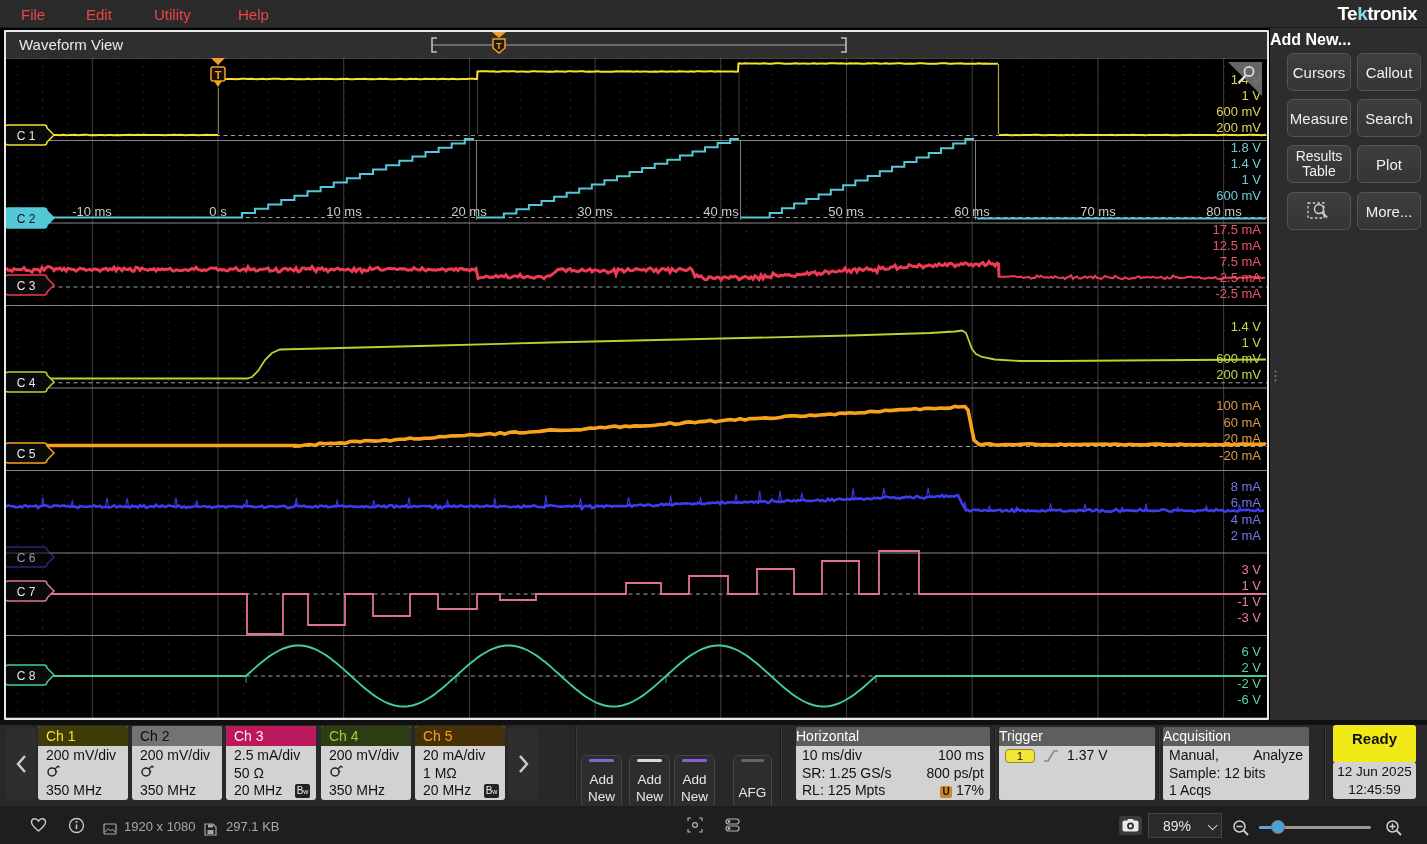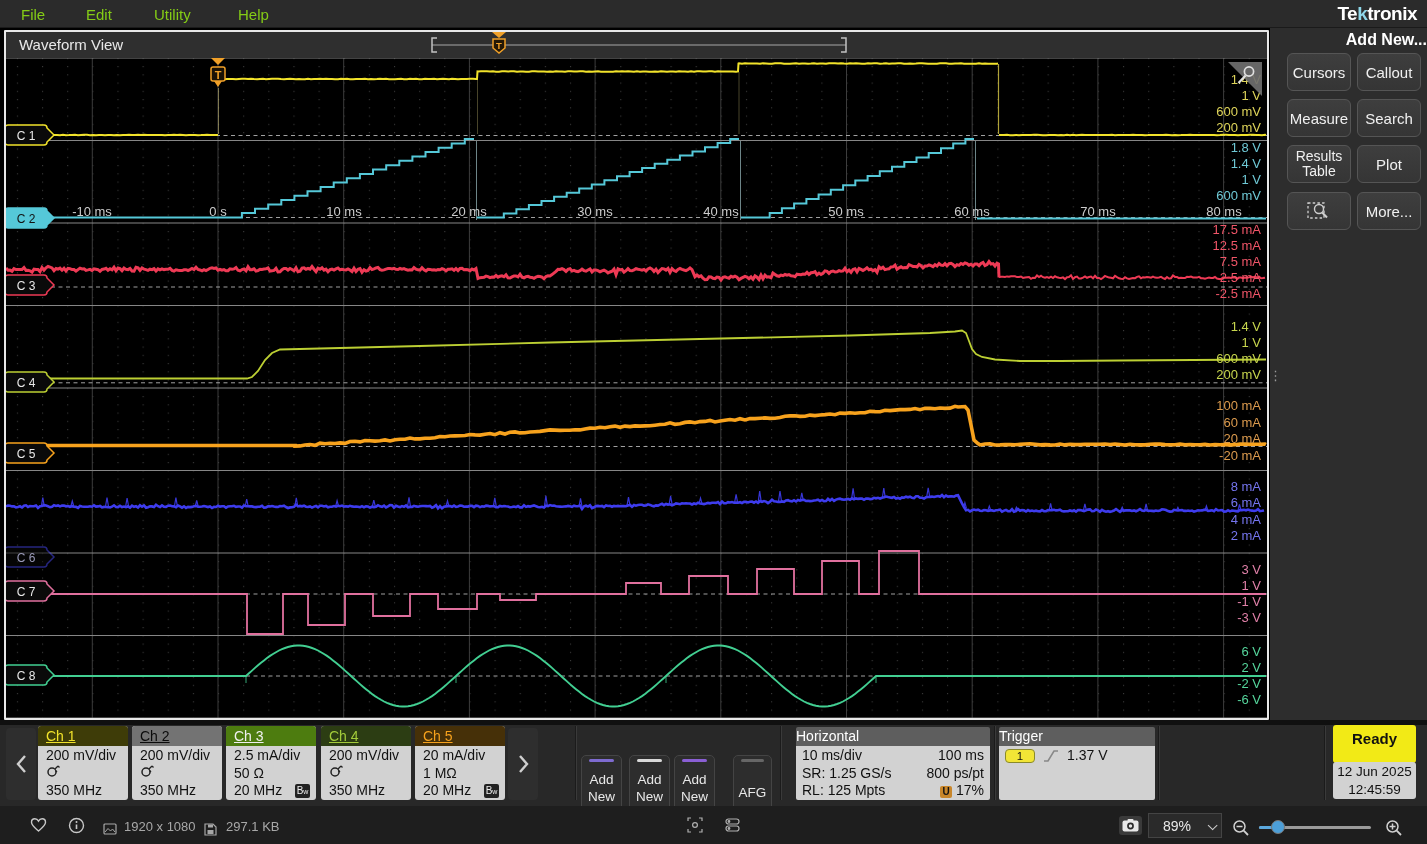--- a/index.html
+++ b/index.html
@@ -1,33 +1,33 @@
 <!DOCTYPE html>
 <html><head><meta charset="utf-8">
 <style>
 * { margin:0; padding:0; box-sizing:border-box; }
 html,body { width:1427px; height:844px; background:#000; font-family:"Liberation Sans", sans-serif; overflow:hidden; position:relative; }
 .menubar { position:absolute; left:0; top:0; width:1427px; height:28px; background:#2b2b2b; border-bottom:1px solid #1a1a1a; }
-.menubar .mi { position:absolute; top:6px; font-size:15px; color:#84cc16; }
+.menubar .mi { position:absolute; top:6px; font-size:15px; color:#ef4444; }
 .logo { position:absolute; top:3px; right:10px; font-size:19px; font-weight:bold; color:#fff; letter-spacing:-0.5px; }
 .logo .k { color:#8fd8ea; }
 .wpanel { position:absolute; left:4px; top:30px; width:1265px; height:690px; background:#2f2f2f; border:2px solid #e8e8e8; border-radius:1px; }
 .wtitle { position:absolute; left:0; top:0; width:100%; height:26px; background:#2f2f2f; color:#e8e8e8; font-size:15px; padding-left:13px; line-height:26px; }
 .mapslider { position:absolute; left:418px; top:0px; }
 .plotwrap { position:absolute; left:0px; top:26px; width:1261px; height:660px; background:#000; }
 .sidebar { position:absolute; left:1270px; top:28px; width:157px; height:692px; background:#2d2d2d; }
-.addnew { position:absolute; top:3px; width:100%; text-align:right; font-size:16px; font-weight:bold; color:#fff; }
+.addnew { position:absolute; top:3px; width:100%; text-align:left; font-size:16px; font-weight:bold; color:#fff; }
 .sbtn { position:absolute; width:64px; height:38px; background:linear-gradient(#3e3e3e,#353535); border:1px solid #555; border-radius:6px; color:#f0f0f0; font-size:15px; display:flex; align-items:center; justify-content:center; text-align:center; line-height:15px; }
 .sbtn.two { font-size:14px; }
 .sdots { position:absolute; left:-1px; top:340px; color:#9a9a9a; font-size:13px; }
 .bottombar { position:absolute; left:0; top:720px; width:1427px; height:86px; background:#282828; }
 .bbgap { position:absolute; left:0; top:0; width:1427px; height:5px; background:#101010; }
 .scrollbtn { position:absolute; top:8px; width:30px; height:72px; background:#2e2e2e; border-radius:4px; color:#d8d8d8; font-size:15px; display:flex; align-items:center; justify-content:center; }
 .chbadge { position:absolute; top:6px; width:90px; height:74px; border-radius:3px; overflow:hidden; background:#d2d2d2; }
-.chhead { height:20px; font-size:14px; line-height:20px; padding-left:8px;text-decoration:underline; }
+.chhead { height:20px; font-size:14px; line-height:20px; padding-left:8px; }
 .chbody { padding:1px 0 0 8px; color:#111; font-size:14px; }
 .chbody .r { height:17.5px; line-height:17.5px; position:relative; }
 .bw { position:absolute; right:6px; top:2px; width:15px; height:14px; background:#222; color:#eee; font-size:10px; border-radius:2px; text-align:center; line-height:14px; }
 .groove { position:absolute; top:6px; width:2px; height:74px; background:#1b1b1b; border-right:1px solid #3a3a3a; }
 .addbtn { position:absolute; top:7px; height:72px; background:#2d2d2d; border:1px solid #444; border-radius:5px;margin-top:28px; }
 .stripe { position:absolute; left:7px; right:7px; top:3px; height:3px; border-radius:2px; }
 .abtxt { margin-top:15px; text-align:center; color:#e8e8e8; font-size:13.5px; line-height:17px; }
 .infopanel { position:absolute; top:7px; height:73px; border-radius:2px; overflow:hidden; }
 .iph { height:19px; background:#5e5e5e; color:#fff; font-size:14px; line-height:19px; }
 .ipb { background:#d2d2d2; height:54px; padding:1px 6px 0 6px; font-size:14px; color:#111; }
@@ -274,21 +274,21 @@
 <div class="chbody">
         <div class="r">200 mV/div</div>
         <div class="r"><svg width="15" height="13" viewBox="0 0 15 13">
             <circle cx="6" cy="7" r="4" fill="none" stroke="#222" stroke-width="1.5"></circle>
             <path d="M9,4 l3,-3 M12,1 l1.5,1.5 M9.5,5.5 l1.5,1.5" stroke="#222" stroke-width="1.3" fill="none"></path>
           </svg></div>
         <div class="r">350 MHz</div>
       </div>
 </div>
     <div class="chbadge" style="left:226px">
-<div class="chhead" style="background:#4d7c0f;color:#f0f0f0">Ch 3</div>
+<div class="chhead" style="background:#be185d;color:#f0f0f0">Ch 3</div>
 <div class="chbody">
         <div class="r">2.5 mA/div</div>
         <div class="r"><span>50 Ω</span></div>
         <div class="r">20 MHz<span class="bw">B<span style="font-size:7px">w</span></span></div>
       </div>
 </div>
     <div class="chbadge" style="left:321px">
 <div class="chhead" style="background:#2c3d13;color:#a3cc3a">Ch 4</div>
 <div class="chbody">
         <div class="r">200 mV/div</div>
@@ -355,20 +355,35 @@
     <div class="ipb">
       <div class="iprow" style="justify-content:flex-start;gap:8px">
         <span class="trg1">1</span>
         <svg width="16" height="14" viewBox="0 0 16 14">
             <path d="M1,12 h4 l6,-10 h4" fill="none" stroke="#888" stroke-width="1.6"></path>
           </svg>
         <span>1.37 V</span>
         </div>
     </div>
   </div>
+  <div class="infopanel" style="left:1163px;width:146px">
+    <div class="iph">Acquisition</div>
+    <div class="ipb">
+      <div class="iprow">
+          <span>Manual,</span>
+          <span class="c2">Analyze</span>
+        </div>
+      <div class="iprow">
+          <span>Sample: 12 bits</span>
+        </div>
+      <div class="iprow">
+          <span>1 Acqs</span>
+        </div>
+    </div>
+  </div>
   <div class="ready">Ready</div>
   <div class="datebox">12 Jun 2025<br>12:45:59</div>
 </div>
 
 <div class="statusbar">
   <svg class="sic" style="left:30px" width="17" height="16" viewBox="0 0 17 16">
       <path d="M8.5,14 C5,11 1.5,8.2 1.5,5.2 C1.5,3.2 3,1.8 4.9,1.8 C6.4,1.8 7.8,2.8 8.5,4.1 C9.2,2.8 10.6,1.8 12.1,1.8 C14,1.8 15.5,3.2 15.5,5.2 C15.5,8.2 12,11 8.5,14 Z" fill="none" stroke="#c8c8c8" stroke-width="1.4"></path>
     </svg>
   <svg class="sic" style="left:68px" width="17" height="17" viewBox="0 0 17 17">
       <circle cx="8.5" cy="8.5" r="7" fill="none" stroke="#c8c8c8" stroke-width="1.4"></circle>

